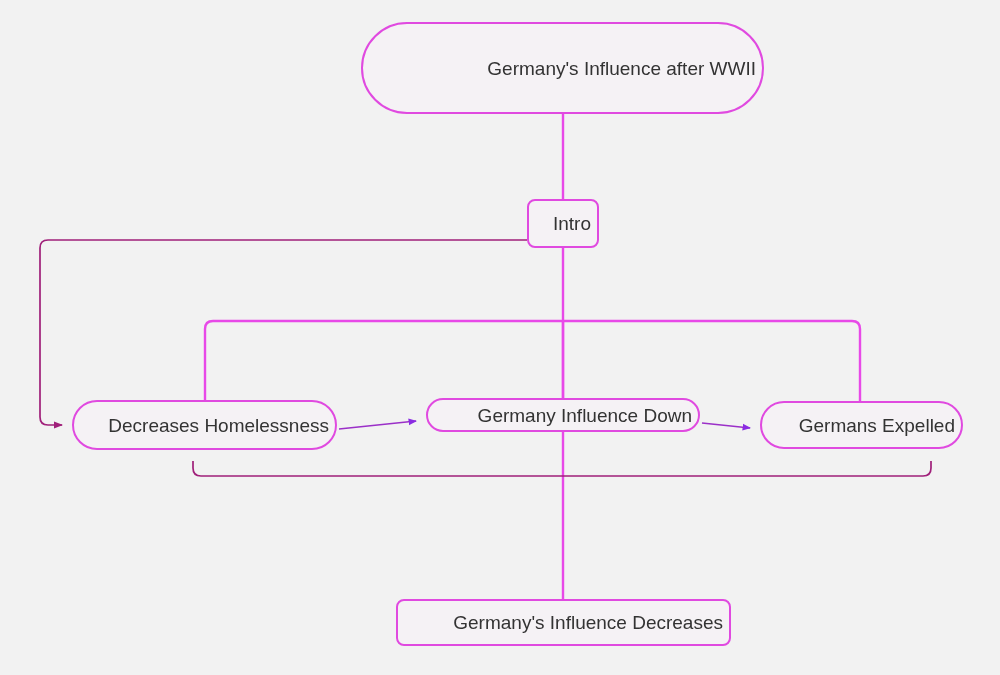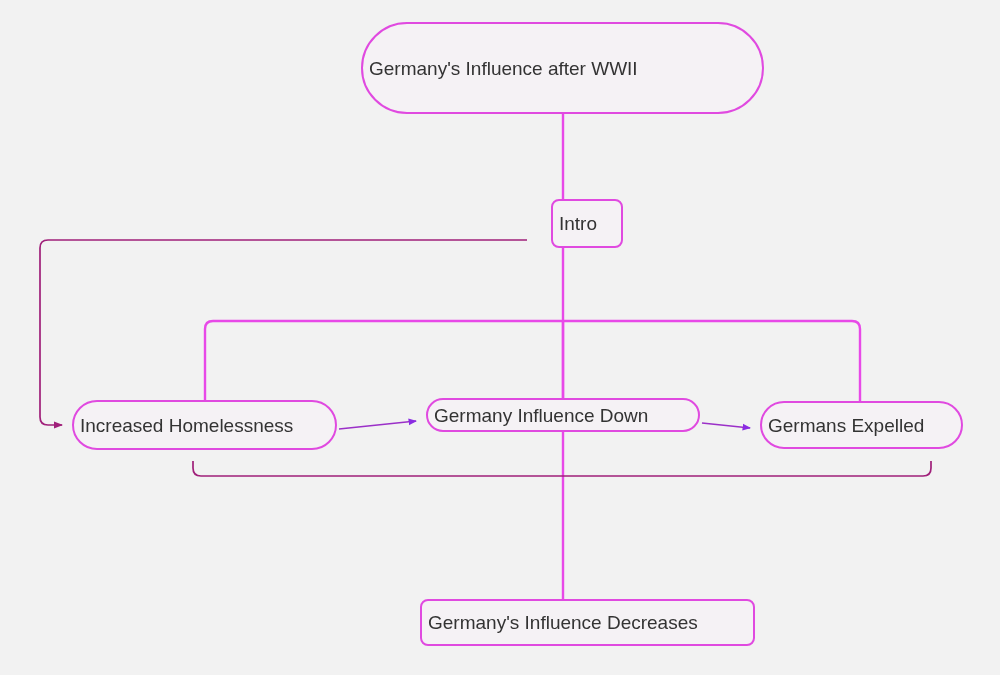--- a/index.html
+++ b/index.html
@@ -26,35 +26,35 @@
     top: 0;
     width: 1000px;
     height: 675px;
     pointer-events: none;
   }
   .node {
     position: absolute;
     box-sizing: border-box;
     display: flex;
     align-items: center;
-    justify-content: flex-start;
+    justify-content: flex-end;
     background: #f5f2f5;
     border: 2px solid #e04ae0;
     color: #333333;
     text-align: center;
     white-space: nowrap;
     z-index: 5;
   }
   .node .label {
     display: block;
     line-height: 1;
     padding: 0 6px;
   }
   .stadium { border-radius: 999px; }
-  .rounded { border-radius: 8px; margin-left: 24px; }
+  .rounded { border-radius: 8px; }
 
   
   #node-root {
     left: 361px; top: 22px; width: 403px; height: 92px;
     font-size: 19px;
   }
   #node-intro {
     left: 527px; top: 199px; width: 72px; height: 49px;
     font-size: 19px;
   }
@@ -109,21 +109,21 @@
 
   <div class="node stadium" id="node-root">
     <span class="label">Germany's Influence after WWII</span>
   </div>
 
   <div class="node rounded" id="node-intro">
     <span class="label">Intro</span>
   </div>
 
   <div class="node stadium" id="node-homelessness">
-    <span class="label">Increased Homelessness</span>
+    <span class="label">Decreases Homelessness</span>
   </div>
 
   <div class="node stadium" id="node-influence-down">
     <span class="label">Germany Influence Down</span>
   </div>
 
   <div class="node stadium" id="node-expelled">
     <span class="label">Germans Expelled</span>
   </div>
 

